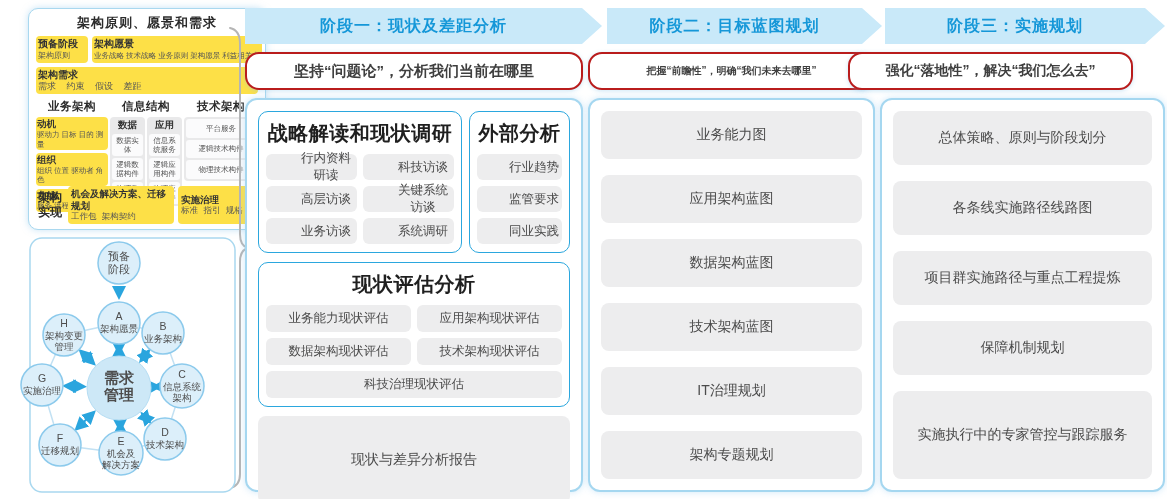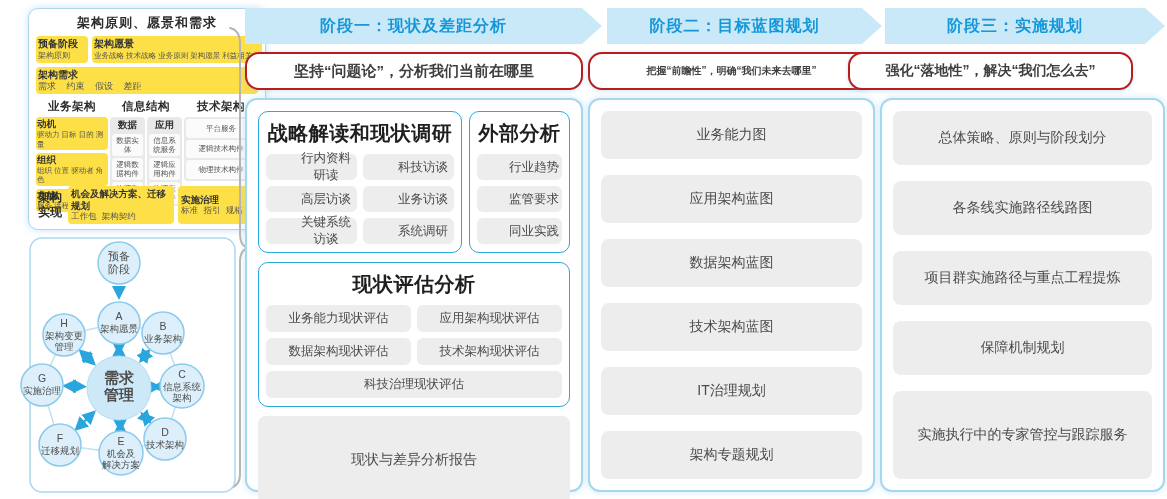--- a/index.html
+++ b/index.html
@@ -225,22 +225,22 @@
   <div class="slogan" style="left:848px;width:285px;font-size:14px;">强化“落地性”，解决“我们怎么去”</div>
 
   <div class="container" style="left:245px;width:338px;">
     <div class="p1-row1">
       <div class="subbox strategy">
         <div class="subbox-title">战略解读和现状调研</div>
         <div class="sgrid">
           <div class="graybig">行内资料研读</div>
           <div class="graybig">科技访谈</div>
           <div class="graybig">高层访谈</div>
+          <div class="graybig">关键系统访谈</div>
           <div class="graybig">业务访谈</div>
-          <div class="graybig">关键系统访谈</div>
           <div class="graybig">系统调研</div>
         </div>
       </div>
       <div class="subbox external">
         <div class="subbox-title">外部分析</div>
         <div class="elist">
           <div class="graybig">行业趋势</div>
           <div class="graybig">监管要求</div>
           <div class="graybig">同业实践</div>
         </div>

